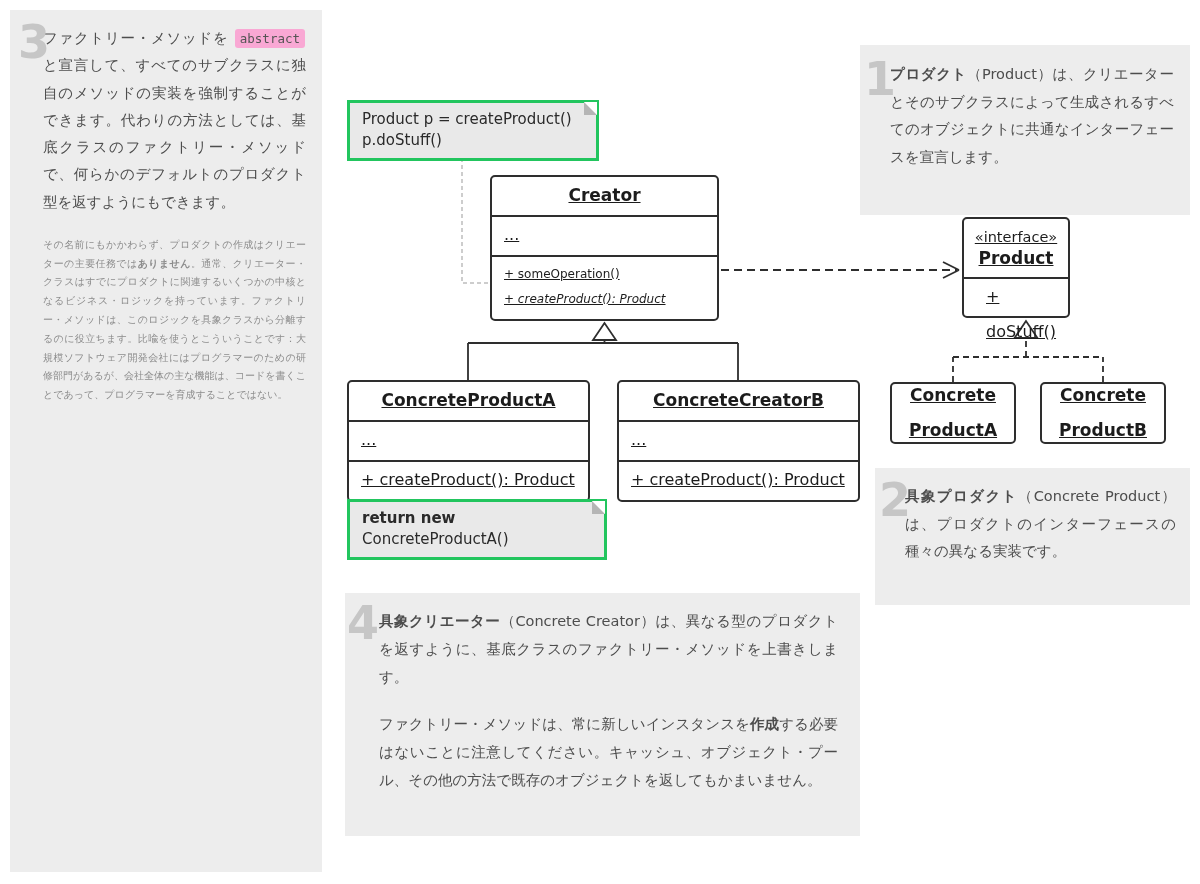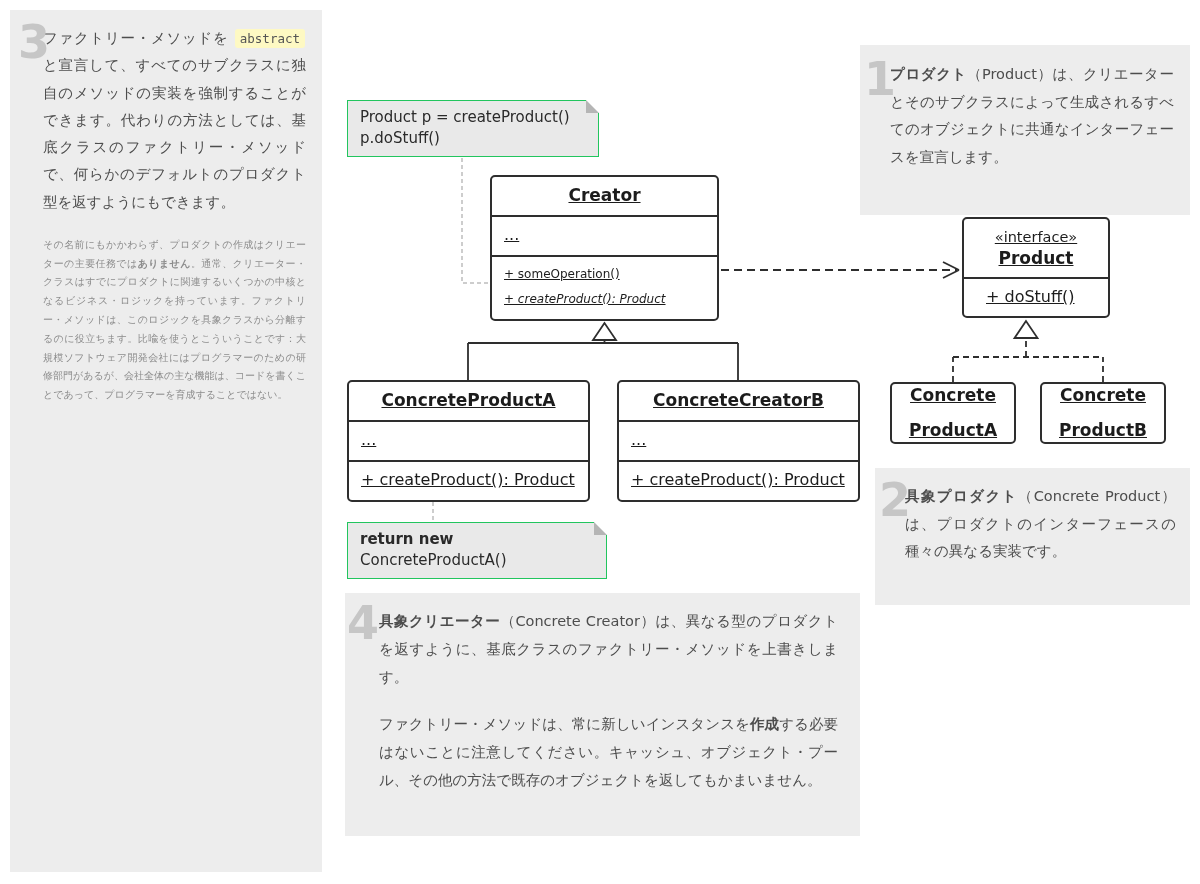--- a/index.html
+++ b/index.html
@@ -23,62 +23,62 @@
   .big-num { position:absolute; font-size:46px; font-weight:bold; color:#c6c6c6; line-height:1; }
   #panel-3 .big-num { left:8px; top:9px; }
   #panel-1 .big-num { left:4px; top:11px; }
   #panel-2 .big-num { left:4px; top:9px; }
   #panel-4 .big-num { left:2px; top:7px; }
 
   .muted { color:#8c8c8c; font-size:10px; }
   strong { font-weight:bold; }
   .chip {
     font-family:"DejaVu Sans Mono","Liberation Mono",monospace;
-    font-size:12.5px; background:#fef9c3; border-radius:3px;
+    font-size:12.5px; background:#f9a8d4; border-radius:3px;
     padding:2px 5px; color:#555; margin:0 1px;
   }
 
   
   .uml-box {
     position:absolute; box-sizing:border-box; background:#fff;
     border:2px solid #2e2e2e; border-radius:5px; color:#1c1c1c;text-decoration:underline;
   }
   .row-title    { height:38px; line-height:36px; text-align:center; font-weight:bold; font-size:17px; border-bottom:2px solid #2e2e2e; }
   .row-ellipsis { height:38px; line-height:36px; padding:0 12px; font-size:16px; border-bottom:2px solid #2e2e2e; }
   .row-method   { height:38px; line-height:36px; padding:0 12px; font-size:16px; }
   .row-methods  { padding:5px 12px 7px 12px; font-size:12px; line-height:25px; }
   .italic { font-style:italic; }
 
   #creator { left:490px; top:175px; width:229px; }
-  #product { left:962px; top:217px; width:148px; }
+  #product { left:962px; top:217px; width:108px; }
   #product .iface-head { height:60px; box-sizing:border-box; padding-top:8px; text-align:center; border-bottom:2px solid #2e2e2e; }
   .stereo      { display:block; font-size:14.5px; line-height:20px; }
   .iface-name  { display:block; font-size:17px; font-weight:bold; line-height:23px; }
   #product .row-method { height:37px; line-height:35px;padding-left:22px; }
 
   #cca { left:347px; top:380px; width:243px; }
   #ccb { left:617px; top:380px; width:243px; }
 
   .product-box { display:flex; flex-direction:column; align-items:center; justify-content:space-between; text-align:center; font-weight:bold; font-size:17px; line-height:1.35; }
   #cpa { left:890px;  top:382px; width:126px; height:62px; }
   #cpb { left:1040px; top:382px; width:126px; height:62px; }
 
   
   .uml-note {
     position:absolute; box-sizing:border-box; background:#e9e9e9;
-    border:1px solid #22c55e; padding:6px 12px 7px 12px;
+    border:3px solid #22c55e; padding:6px 12px 7px 12px;
     font-size:15px; line-height:21px; color:#2a2a2a;
   }
   .uml-note .fold {
     position:absolute; top:-1px; right:-1px; width:0; height:0;
     border-style:solid; border-width:0 13px 13px 0;
     border-color:#ffffff #ffffff #b5b5b5 #b5b5b5;
   }
   #note-top    { left:347px; top:100px; width:252px; }
-  #note-bottom { left:347px; top:522px; width:260px; }
+  #note-bottom { left:347px; top:499px; width:260px; }
 
   
   #connectors { position:absolute; left:0; top:0; pointer-events:none; }
 </style>
 </head>
 <body>
 
 <div id="canvas">
 
   <svg id="connectors" width="1200" height="884">

